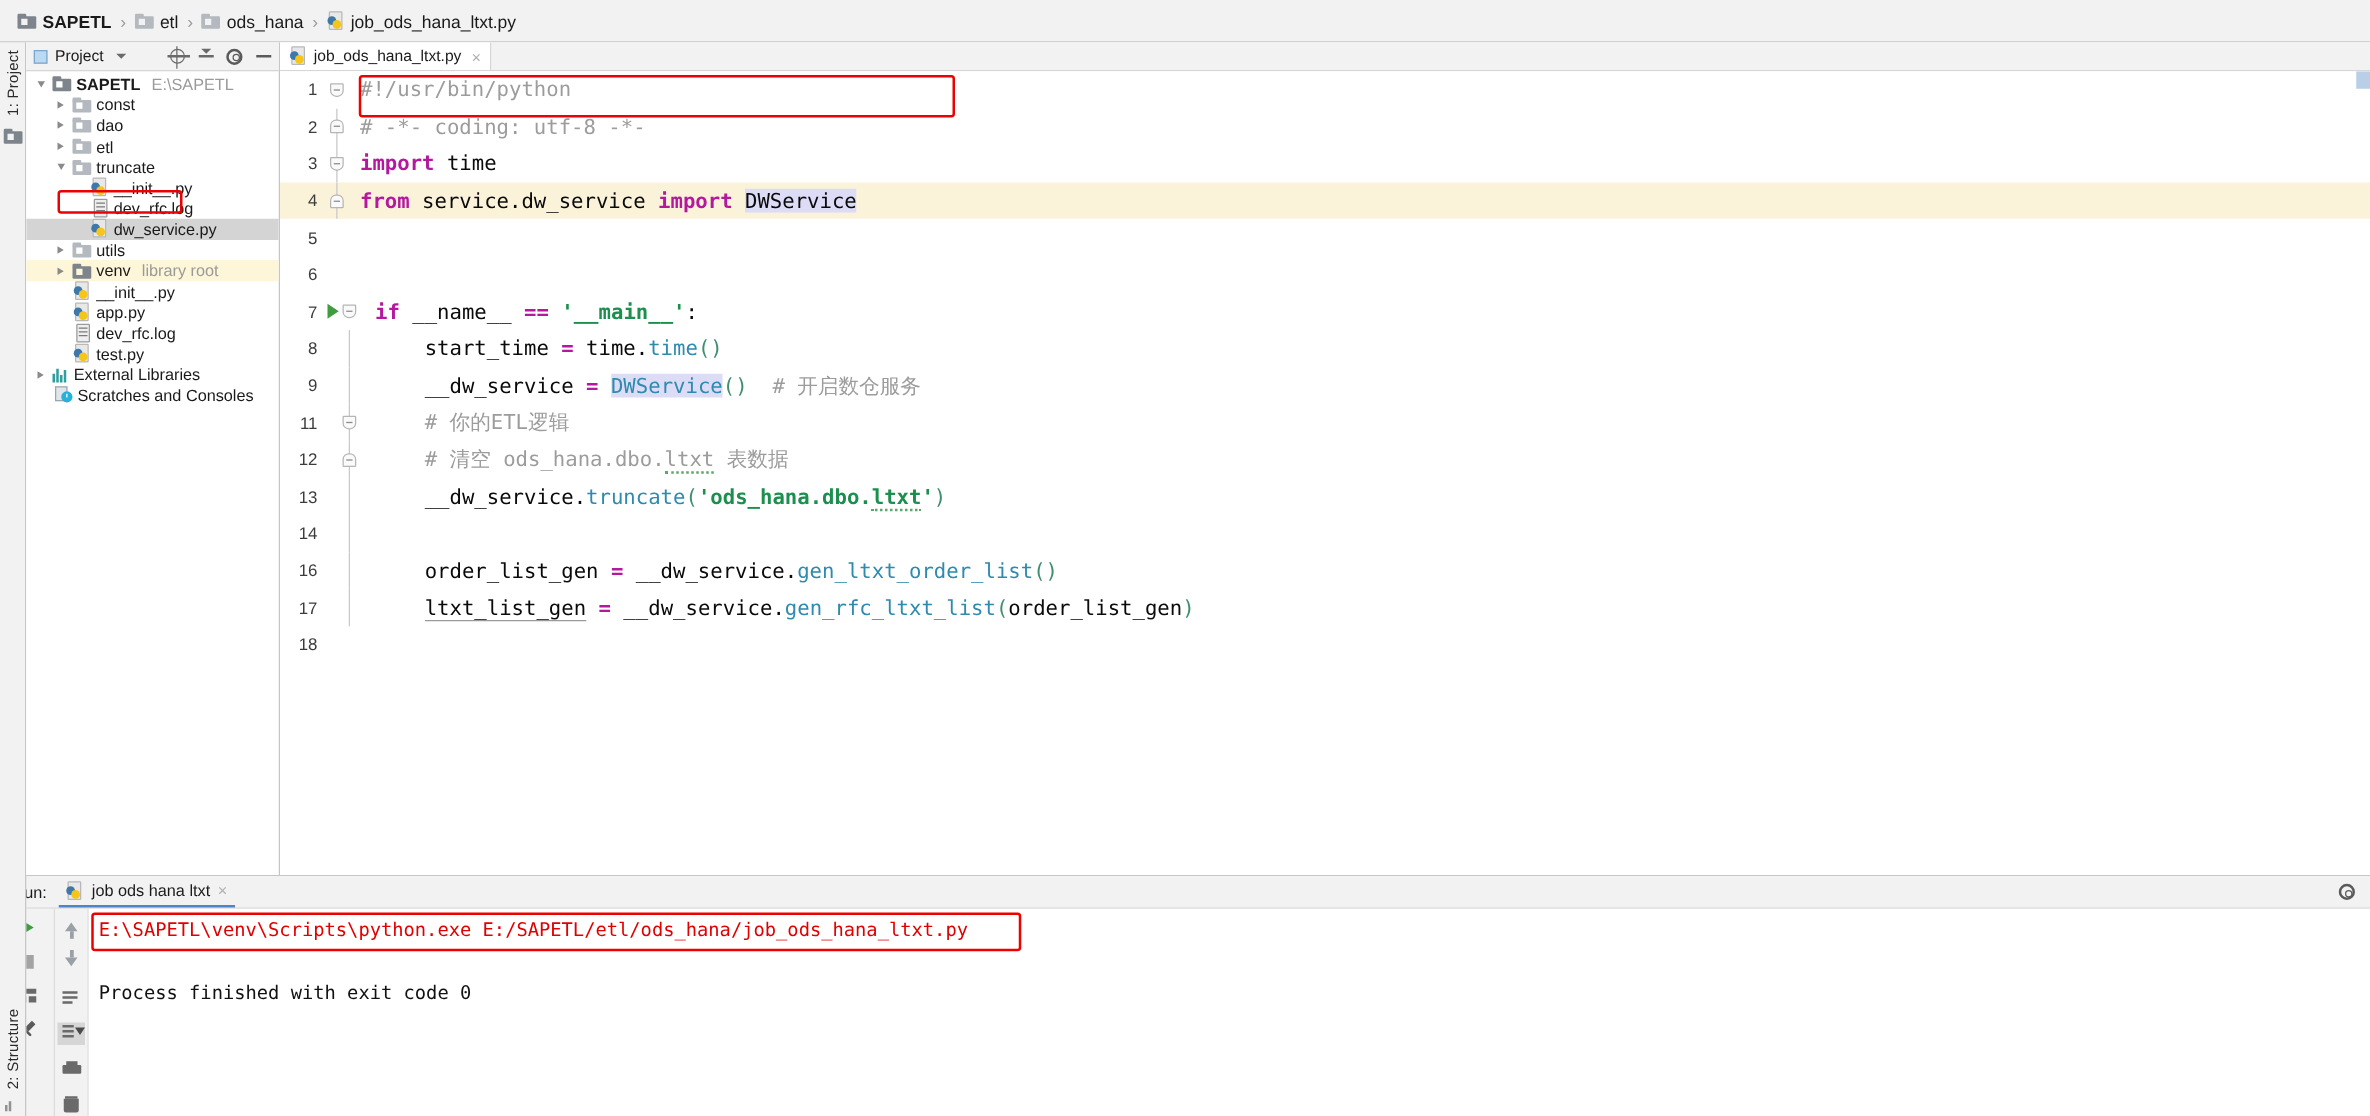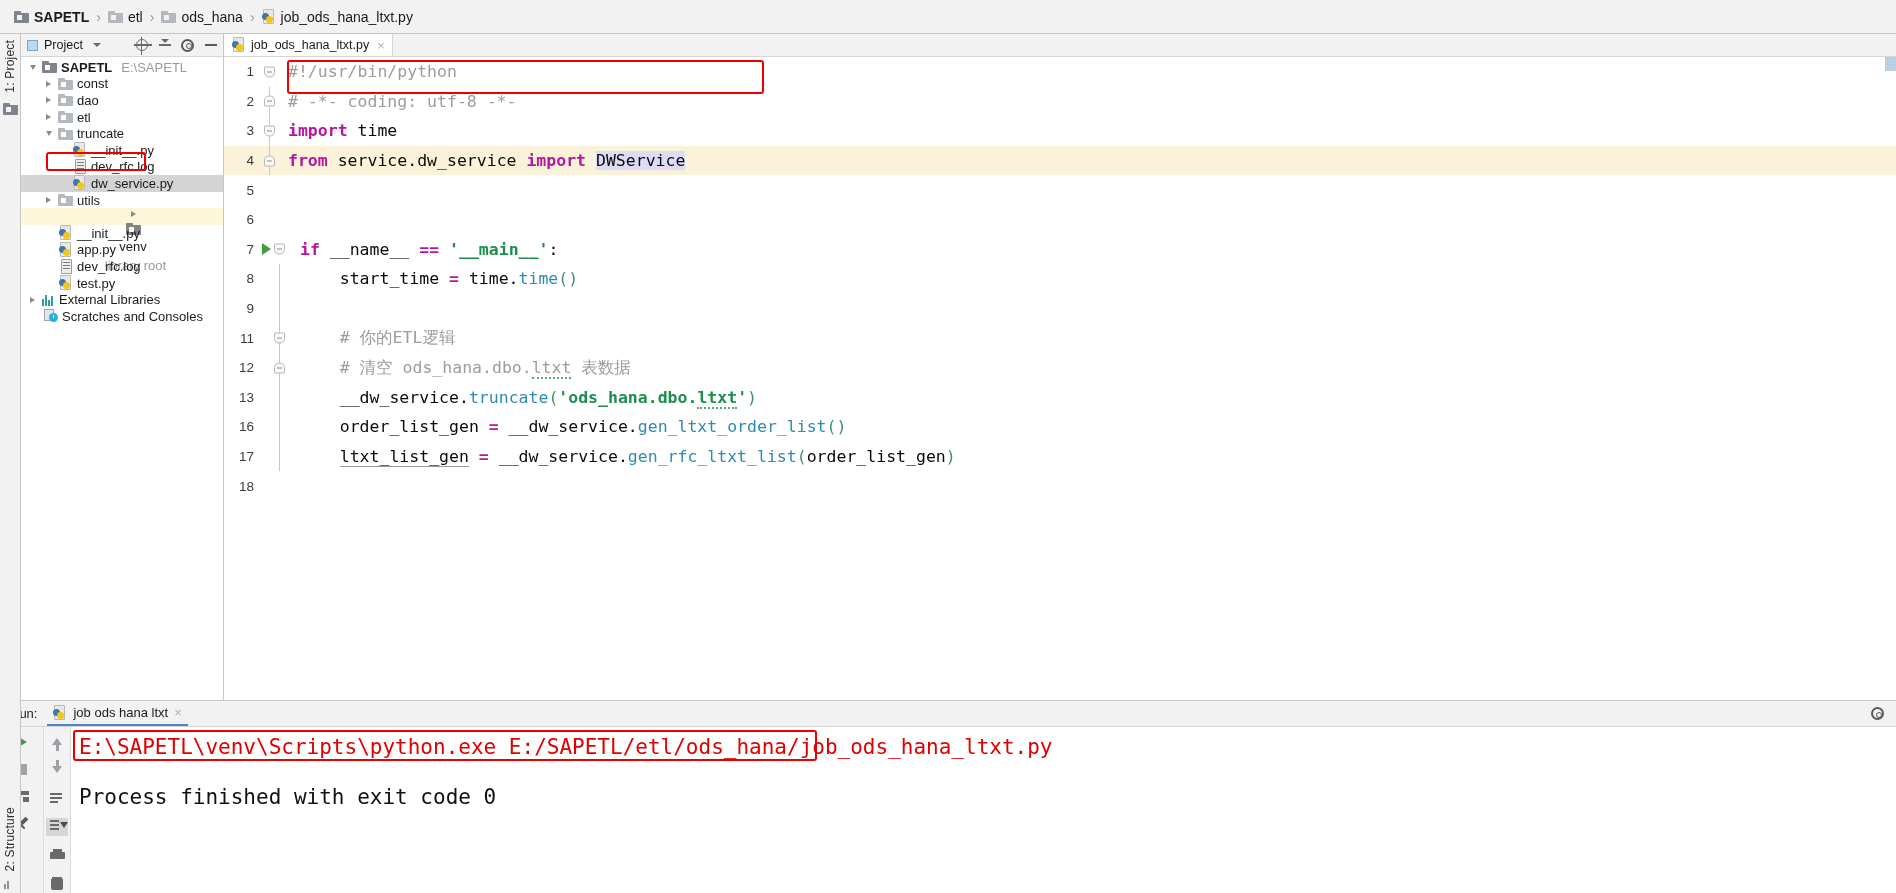--- a/index.html
+++ b/index.html
@@ -103,21 +103,21 @@
   .collapse:before{content:"";position:absolute;left:0;top:5px;width:12px;height:1.5px;background:#6a6a6a;}
   .collapse:after{content:"";position:absolute;left:2px;top:0px;width:0;height:0;
     border-left:4px solid transparent;border-right:4px solid transparent;border-top:4px solid #6a6a6a;}
   .gear{width:13px;height:13px;border:2px solid #5a5a5a;border-radius:50%;position:relative;}
   .gear:before{content:"";position:absolute;left:2.5px;top:2.5px;width:4px;height:4px;border:1.5px solid #5a5a5a;border-radius:50%;}
   .minus{width:12px;height:2px;background:#5a5a5a;}
 
   .tree { flex:1; overflow:hidden; padding-top:2px; font-size:13px; }
   .row { display:flex; align-items:center; height:16.6px; padding-left:6px; gap:4px; white-space:nowrap; position:relative;}
   .row.sel { background:#d4d4d4; }
-  .row.libroot { background:#fdf6d8;flex-direction:column; }
+  .row.libroot { background:#fdf6d8; }
   .arrow { width:11px; height:11px; display:flex; align-items:center; justify-content:center; flex:0 0 11px;}
   .arrow.r:before{content:"";width:0;height:0;border-top:3.5px solid transparent;border-bottom:3.5px solid transparent;
     border-left:5px solid #8a8a8a;}
   .arrow.d:before{content:"";width:0;height:0;border-left:3.5px solid transparent;border-right:3.5px solid transparent;
     border-top:5px solid #8a8a8a;}
   .rlabel{ color:#1a1a1a; }
   .rlabel.bold{ font-weight:bold; }
   .rsub{ color:#9a9a9a; margin-left:5px;}
   .ext-ico{width:13px;height:12px;display:flex;align-items:flex-end;gap:1px;}
   .ext-ico i{display:block;width:2px;background:#2f9e9e;}
@@ -205,21 +205,21 @@
   .layic:before{content:"";position:absolute;left:0;top:0;width:14px;height:4px;background:#6a6a6a;}
   .layic:after{content:"";position:absolute;left:0;top:6px;width:6px;height:5px;background:#6a6a6a;
     box-shadow:8px 0 0 #6a6a6a;}
   .pinic{width:14px;height:14px;position:relative;transform:rotate(45deg);}
   .pinic:before{content:"";position:absolute;left:5px;top:0;width:4px;height:8px;background:#5a5a5a;}
   .pinic:after{content:"";position:absolute;left:1px;top:8px;width:12px;height:2px;background:#5a5a5a;border-radius:1px;}
   .greenrun{width:0;height:0;border-top:6px solid transparent;border-bottom:6px solid transparent;border-left:10px solid #3f9d3f;}
   .graystop{width:11px;height:11px;background:#a3a3a3;}
 
   .console { flex:1; position:relative; background:#fff; padding:8px 0 0 8px; overflow:hidden;
-    font-family:"DejaVu Sans Mono","Liberation Mono", monospace; font-size:21px; }
+    font-family:"DejaVu Sans Mono","Liberation Mono", monospace; font-size:15px; }
   .cline { height:25px; white-space:pre; color:#111; }
   .cline.cmd { color:#e00000; }
   .gearbtn{position:absolute; right:10px; top:5px;}
 
   .vscroll { position:absolute; top:0; right:0; width:11px; height:14px; background:#b8cfe5; }
 </style>
 </head>
 <body>
 
 <div id="app">
@@ -515,20 +515,21 @@
               <span class="vline" style="left:19px"></span>
             </span>
           <span class="code-text" style="padding-left:16px">    start_time <span class="op">=</span> time.<span class="fn">time</span><span class="pn">()</span></span>
         </div>
 
         <div class="cl-row">
           <span class="gutter-num">9</span>
           <span class="gutter-icons">
               <span class="vline" style="left:19px"></span>
             </span>
+          <span class="code-text" style="padding-left:16px">    __dw_service <span class="op">=</span> <span class="cls hlid">DWService</span><span class="pn">()</span>  <span class="cm"># 开启数仓服务</span></span>
         </div>
 
 
         <div class="cl-row">
           <span class="gutter-num">11</span>
           <span class="gutter-icons">
               <span class="vline" style="left:19px"></span>
               <span class="fold top" style="left:14px"></span>
             </span>
           <span class="code-text" style="padding-left:16px"><span class="cm">    # 你的ETL逻辑</span></span>
@@ -544,20 +545,27 @@
         </div>
 
         <div class="cl-row">
           <span class="gutter-num">13</span>
           <span class="gutter-icons">
               <span class="vline" style="left:19px"></span>
             </span>
           <span class="code-text" style="padding-left:16px">    __dw_service.<span class="fn">truncate</span><span class="pn">(</span><span class="st">'ods_hana.dbo.<span class="sqg">ltxt</span>'</span><span class="pn">)</span></span>
         </div>
 
+        <div class="cl-row">
+          <span class="gutter-num">14</span>
+          <span class="gutter-icons">
+              <span class="vline" style="left:19px"></span>
+            </span>
+          <span class="code-text"></span>
+        </div>
 
 
         <div class="cl-row">
           <span class="gutter-num">16</span>
           <span class="gutter-icons">
               <span class="vline" style="left:19px"></span>
             </span>
           <span class="code-text" style="padding-left:16px">    order_list_gen <span class="op">=</span> __dw_service.<span class="fn">gen_ltxt_order_list</span><span class="pn">()</span></span>
         </div>
 

